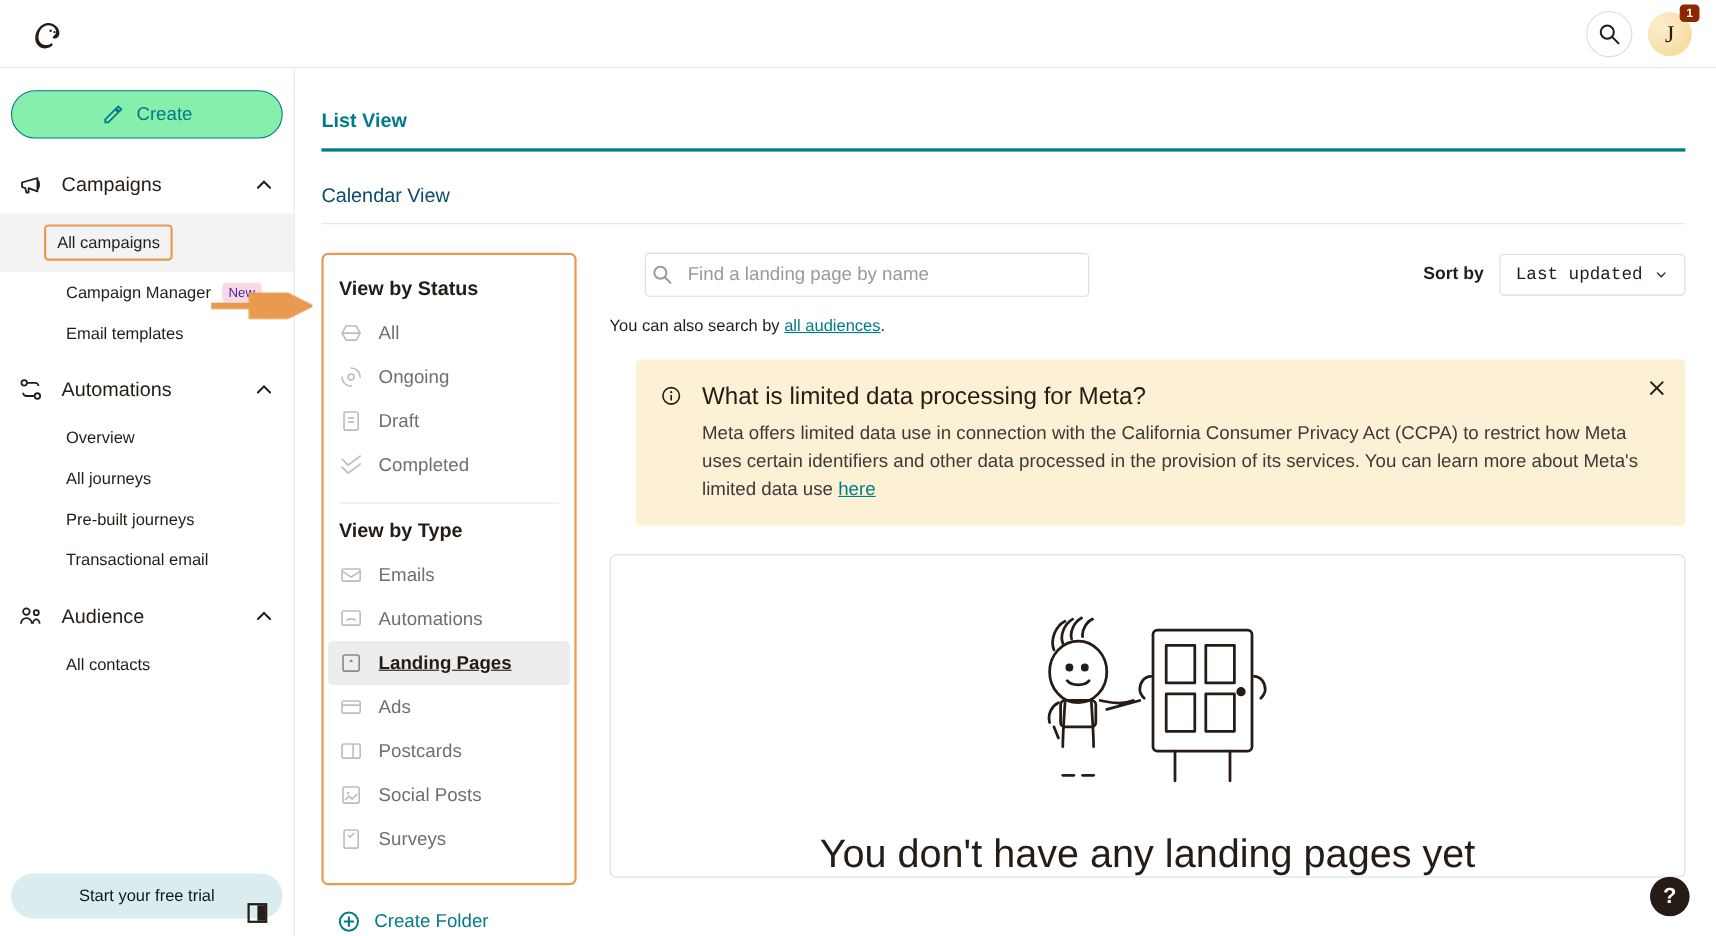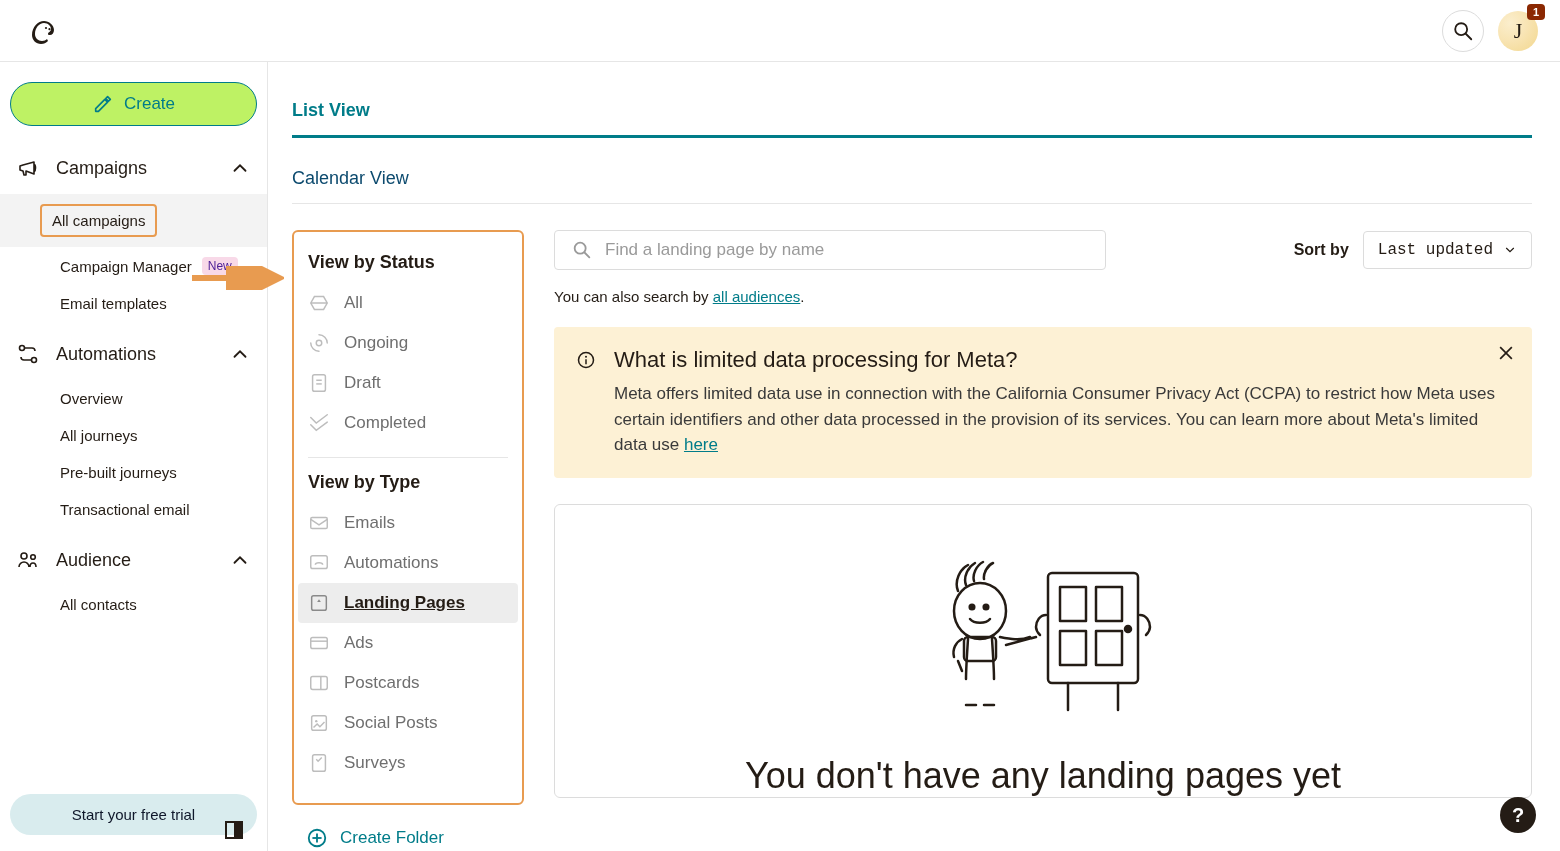--- a/index.html
+++ b/index.html
@@ -51,21 +51,21 @@
   width: 268px; min-width: 268px;
   border-right: 1px solid #e6e6e6;
   display: flex; flex-direction: column;
   padding-top: 20px;
   position: relative;
 }
 .create-btn {
   margin: 0 10px 20px 10px;
   border: 1px solid #007c89;
   color: #007c89;
-  background: #bef264;
+  background: #86efac;
   border-radius: 24px;
   padding: 10px 0;
   display: flex; align-items: center; justify-content: center;
   font-size: 17px; font-weight: 500;
   cursor: pointer; gap: 10px;
 }
 .nav-section-header {
   display: flex; align-items: center;
   padding: 10px 16px;
   font-size: 18px;
@@ -160,42 +160,42 @@
 .create-folder {
   display: flex; align-items: center; gap: 12px;
   color: #007c89; font-size: 17px; font-weight: 500;
   padding: 22px 14px 4px 14px; cursor: pointer;
 }
 .right-col { flex: 1; }
 .search-row { display: flex; align-items: center; justify-content: space-between; gap: 20px; }
 .search-box {
   display: flex; align-items: center;
   border: 1px solid #dcdcdc; border-radius: 4px;
-  padding: 8px 16px; width: 552px; background: #fff;
+  padding: 8px 4px; width: 404px; background: #fff; margin-left: 32px;
 }
 .search-box input {
   border: 0; outline: 0; font-size: 17px; flex: 1; margin-left: 12px;
   color: #241c15;
 }
 .search-box input::placeholder { color: #9a9a9a; }
 .sort-wrap { display: flex; align-items: center; gap: 14px; }
 .sort-label { font-size: 16px; font-weight: 600; }
 .sort-select {
   border: 1px solid #dcdcdc; border-radius: 4px;
   padding: 9px 14px; font-size: 16px; background: #fff;
   display: flex; align-items: center; gap: 10px; cursor: pointer; font-family: Liberation Mono, monospace;
 }
 .sub-search-text {
   font-size: 15px; color: #241c15; margin-top: 18px;
 }
 .sub-search-text a { color: #007c89; text-decoration: underline; }
 .info-banner {
   background: #fdf1d5; border-radius: 4px;
   padding: 20px 22px; margin-top: 22px; position: relative;
-  display: flex; gap: 18px;
+  display: flex; gap: 18px; margin-left: 24px;
 }
 .info-banner .info-icon { margin-top: 3px; flex-shrink: 0; }
 .info-banner h3 { font-size: 22px; font-weight: 400; margin-bottom: 8px; }
 .info-banner p { font-size: 17px; line-height: 1.5; color: #3a3a3a; }
 .info-banner a { color: #007c89; font-weight: 500; }
 .info-banner .close {
   position: absolute; top: 16px; right: 16px; cursor: pointer;
 }
 .empty-card {
   border: 1px solid #dcdcdc; border-radius: 6px;

